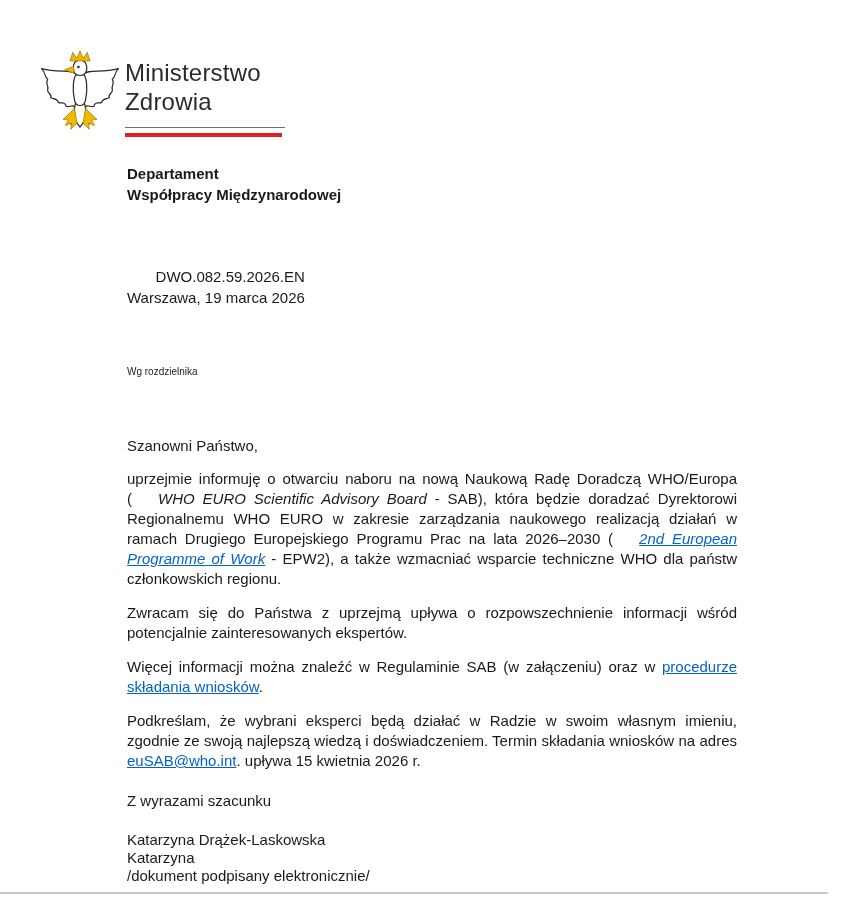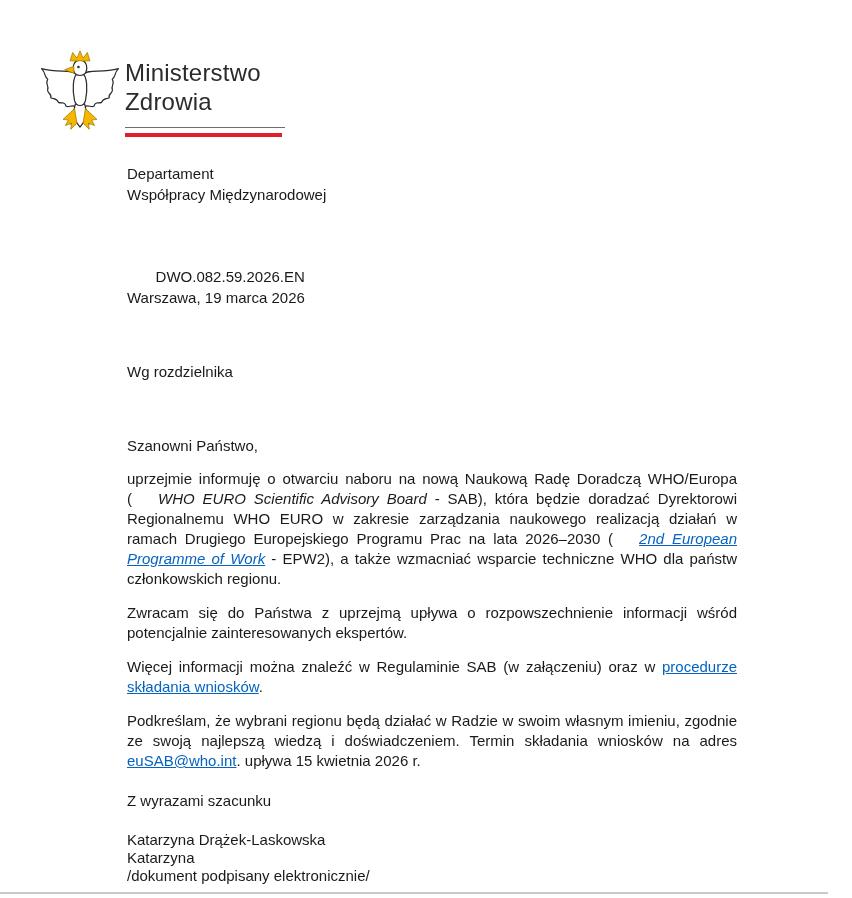--- a/index.html
+++ b/index.html
@@ -45,34 +45,35 @@
     width: 157px;
     height: 4px;
     background: #e21e26;
   }
   .department {
     position: absolute;
     left: 127px;
     top: 163px;
     font-size: 15px;
     line-height: 21px;
+    font-weight: bold;
   }
   .ref-block {
     position: absolute;
     left: 127px;
     top: 266px;
     font-size: 15px;
     line-height: 21px;
     text-align: right;
   }
   .distribution {
     position: absolute;
     left: 127px;
     top: 362px;
-    font-size: 15px;
+    font-size: 10px;
     line-height: 20px;
   }
   
   .letter-body {
     position: absolute;
     left: 127px;
     top: 436px;
     width: 610px;
     font-size: 15px;
     line-height: 20px;
@@ -151,21 +152,21 @@
   <div class="letter-body">
 
     <div class="salutation">Szanowni Państwo,</div>
 
     <p class="para"><span>uprzejmie informuję o otwarciu naboru na nową Naukową Radę Doradczą WHO/Europa (</span><span class="it">WHO EURO Scientific Advisory Board</span><span> - SAB), która będzie doradzać Dyrektorowi Regionalnemu WHO EURO w zakresie zarządzania naukowego realizacją działań w ramach Drugiego Europejskiego Programu Prac na lata 2026–2030 (</span><a class="doc-link it">2nd European Programme of Work</a><span> - EPW2), a także wzmacniać wsparcie techniczne WHO dla państw członkowskich regionu.</span></p>
 
     <p class="para">Zwracam się do Państwa z uprzejmą upływa o rozpowszechnienie informacji wśród potencjalnie zainteresowanych ekspertów.</p>
 
     <p class="para"><span>Więcej informacji można znaleźć w Regulaminie SAB (w załączeniu) oraz w </span><a class="doc-link">procedurze składania wniosków</a><span>.</span></p>
 
-    <p class="para"><span>Podkreślam, że wybrani regionu będą działać w Radzie w swoim własnym imieniu, zgodnie ze swoją najlepszą wiedzą i doświadczeniem. Termin składania wniosków na adres </span><a class="doc-link">euSAB@who.int</a><span>. upływa 15 kwietnia 2026 r.</span></p>
+    <p class="para"><span>Podkreślam, że wybrani eksperci będą działać w Radzie w swoim własnym imieniu, zgodnie ze swoją najlepszą wiedzą i doświadczeniem. Termin składania wniosków na adres </span><a class="doc-link">euSAB@who.int</a><span>. upływa 15 kwietnia 2026 r.</span></p>
 
     <div class="valediction">Z wyrazami szacunku</div>
 
     <div class="signature">
       <div>Katarzyna Drążek-Laskowska</div>
       <div>Katarzyna</div>
       <div>/dokument podpisany elektronicznie/</div>
     </div>
 
   </div>

